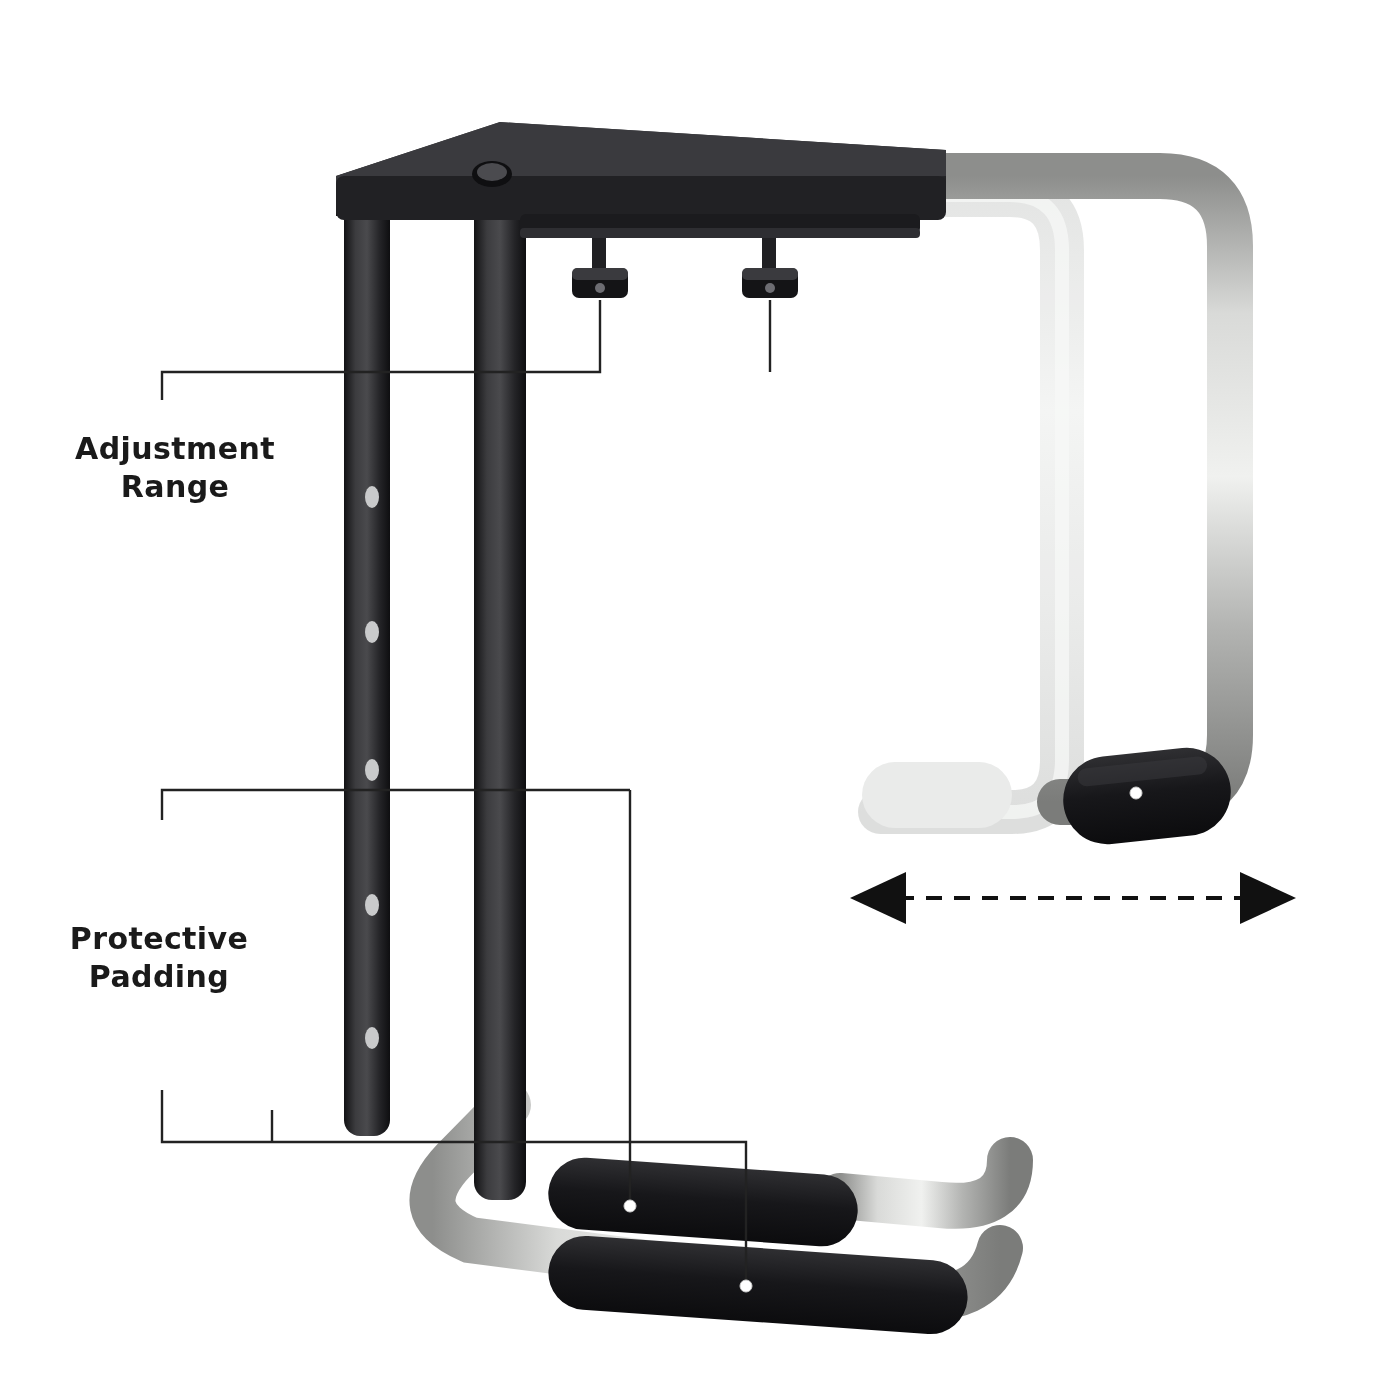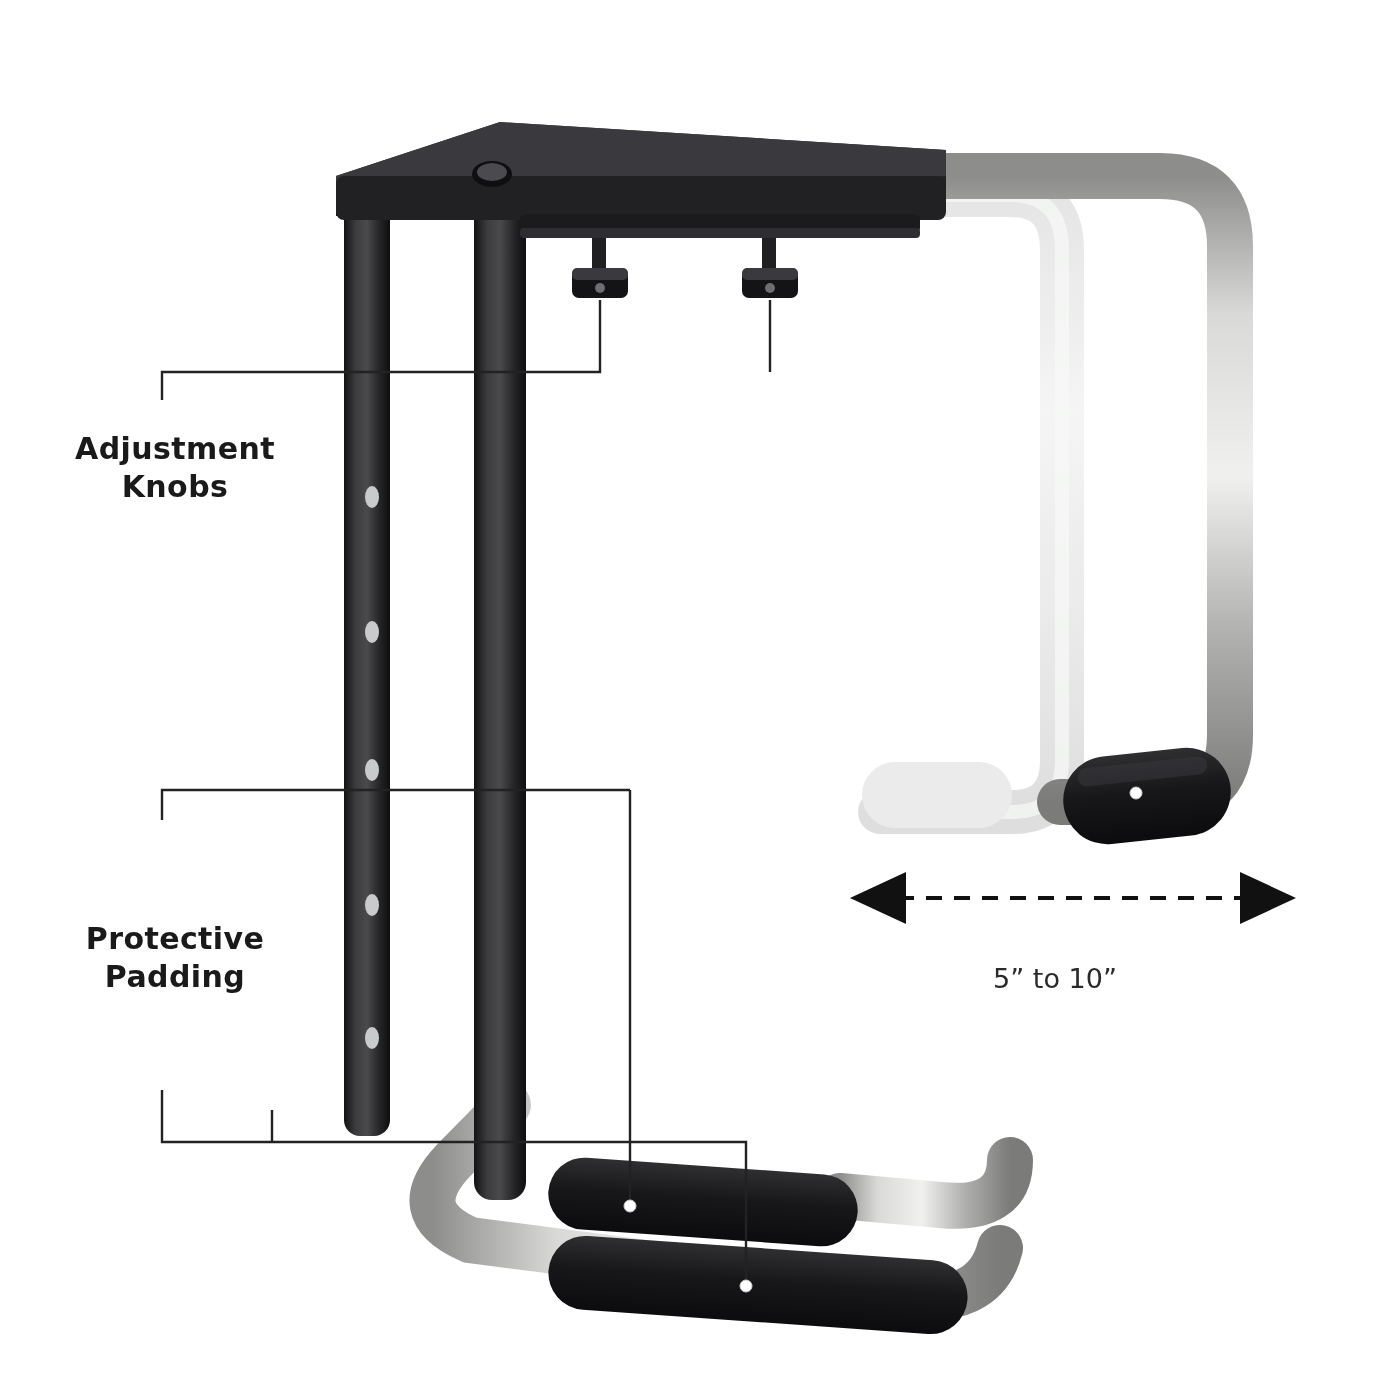--- a/index.html
+++ b/index.html
@@ -25,21 +25,21 @@
     white-space: pre-line;
   }
   #label-knobs {
     left: 40px;
     top: 430px;
     width: 270px;
     font-size: 30px;
     letter-spacing: 0.4px;
   }
   #label-padding {
-    left: 40px;
+    left: 24px;
     top: 920px;
     width: 270px;
     font-size: 30px;
     letter-spacing: 0.4px;
   }
   #label-width {
     left: 905px;
     top: 920px;
     width: 300px;
     font-size: 30px;
@@ -227,21 +227,20 @@
     <path d="M 1136 793 L 1136 793" stroke="#222" stroke-width="2"></path>
 
     <g>
       <line x1="898" y1="898" x2="1248" y2="898" stroke="#111111" stroke-width="4" stroke-dasharray="16 12"></line>
       <polygon points="850,898 906,872 906,924" fill="#111111"></polygon>
       <polygon points="1296,898 1240,872 1240,924" fill="#111111"></polygon>
     </g>
   </svg>
 
   <div class="label" id="label-knobs">Adjustment
-Knobs</div>
+Range</div>
 
   <div class="label" id="label-padding">Protective
 Padding</div>
 
 
-  <div id="label-width-sub">5” to 10”</div>
 
 </div>
 
 </body></html>

